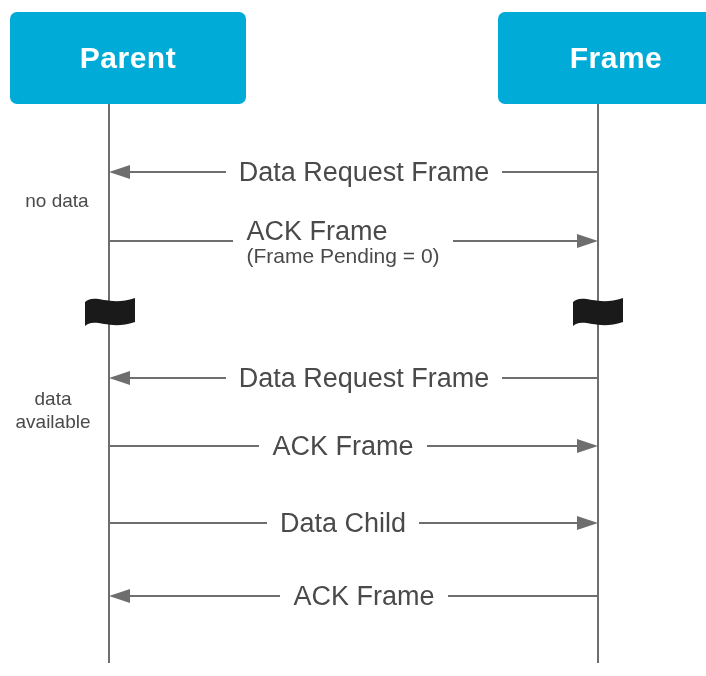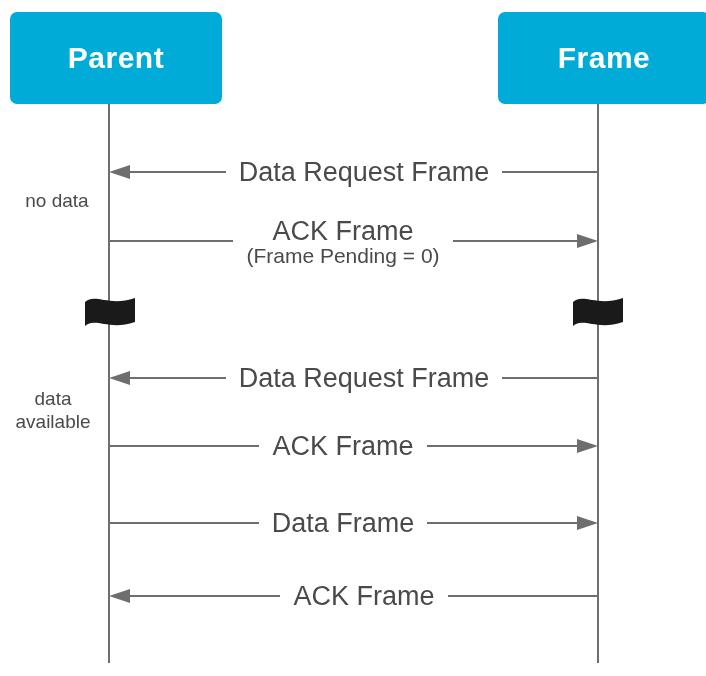--- a/index.html
+++ b/index.html
@@ -7,21 +7,21 @@
     --msg-text:#4A4A4A; --flag:#1A1A1A; --bg:#FFFFFF;
   }
   html,body{margin:0;padding:0;}
   body{
     width:706px;height:676px;background:var(--bg);
     font-family:"Liberation Sans","DejaVu Sans",sans-serif;
   }
   .stage{position:relative;width:706px;height:676px;background:var(--bg);overflow:hidden;}
 
   .actor{
-    position:absolute;top:12px;width:212px;height:92px;
+    position:absolute;top:12px;width:236px;height:92px;
     background:var(--actor-fill);border-radius:7px;
     display:flex;align-items:center;justify-content:center;
   }
   .actor.parent{left:10px;}
   .actor.child{left:498px;}
   .actor .actor-label{
     color:var(--actor-text);font-size:30px;font-weight:bold;letter-spacing:.5px;
   }
 
   .lifeline{position:absolute;top:104px;width:2px;height:559px;background:var(--line);}
@@ -30,21 +30,21 @@
 
   .msg{
     position:absolute;left:109px;width:489px;height:60px;
     display:flex;align-items:center;
   }
   .seg{flex:1 1 0;height:2px;background:var(--line);}
   .head{width:0;height:0;flex:0 0 auto;
     border-top:7px solid transparent;border-bottom:7px solid transparent;}
   .head.left{border-right:21px solid var(--line);}
   .head.right{border-left:21px solid var(--line);}
-  .lbl{flex:0 0 auto;padding:0 13px;text-align:center;color:var(--msg-text);}
+  .lbl{flex:0 0 auto;padding:0 13px;color:var(--msg-text);}
   .lbl .main{font-size:27px;line-height:30px;white-space:nowrap;}
   .lbl .sub{font-size:21px;line-height:20px;white-space:nowrap;}
 
   .side-label{
     position:absolute;transform:translate(-50%,-50%);
     color:var(--msg-text);font-size:19px;line-height:23px;text-align:center;
   }
   .side-label.nodata{left:57px;top:200px;white-space:nowrap;}
   .side-label.dataavail{left:53px;top:410px;width:100px;}
 
@@ -99,21 +99,21 @@
         <div class="seg"></div>
       </div>
       <div class="msg" style="top: 416px;">
         <div class="seg"></div>
         <div class="lbl"><span class="main">ACK Frame</span></div>
         <div class="seg"></div>
         <div class="head right"></div>
       </div>
       <div class="msg" style="top: 493px;">
         <div class="seg"></div>
-        <div class="lbl"><span class="main">Data Frame</span></div>
+        <div class="lbl"><span class="main">Data Child</span></div>
         <div class="seg"></div>
         <div class="head right"></div>
       </div>
       <div class="msg" style="top: 566px;">
         <div class="head left"></div>
         <div class="seg"></div>
         <div class="lbl"><span class="main">ACK Frame</span></div>
         <div class="seg"></div>
       </div>
     </div>

